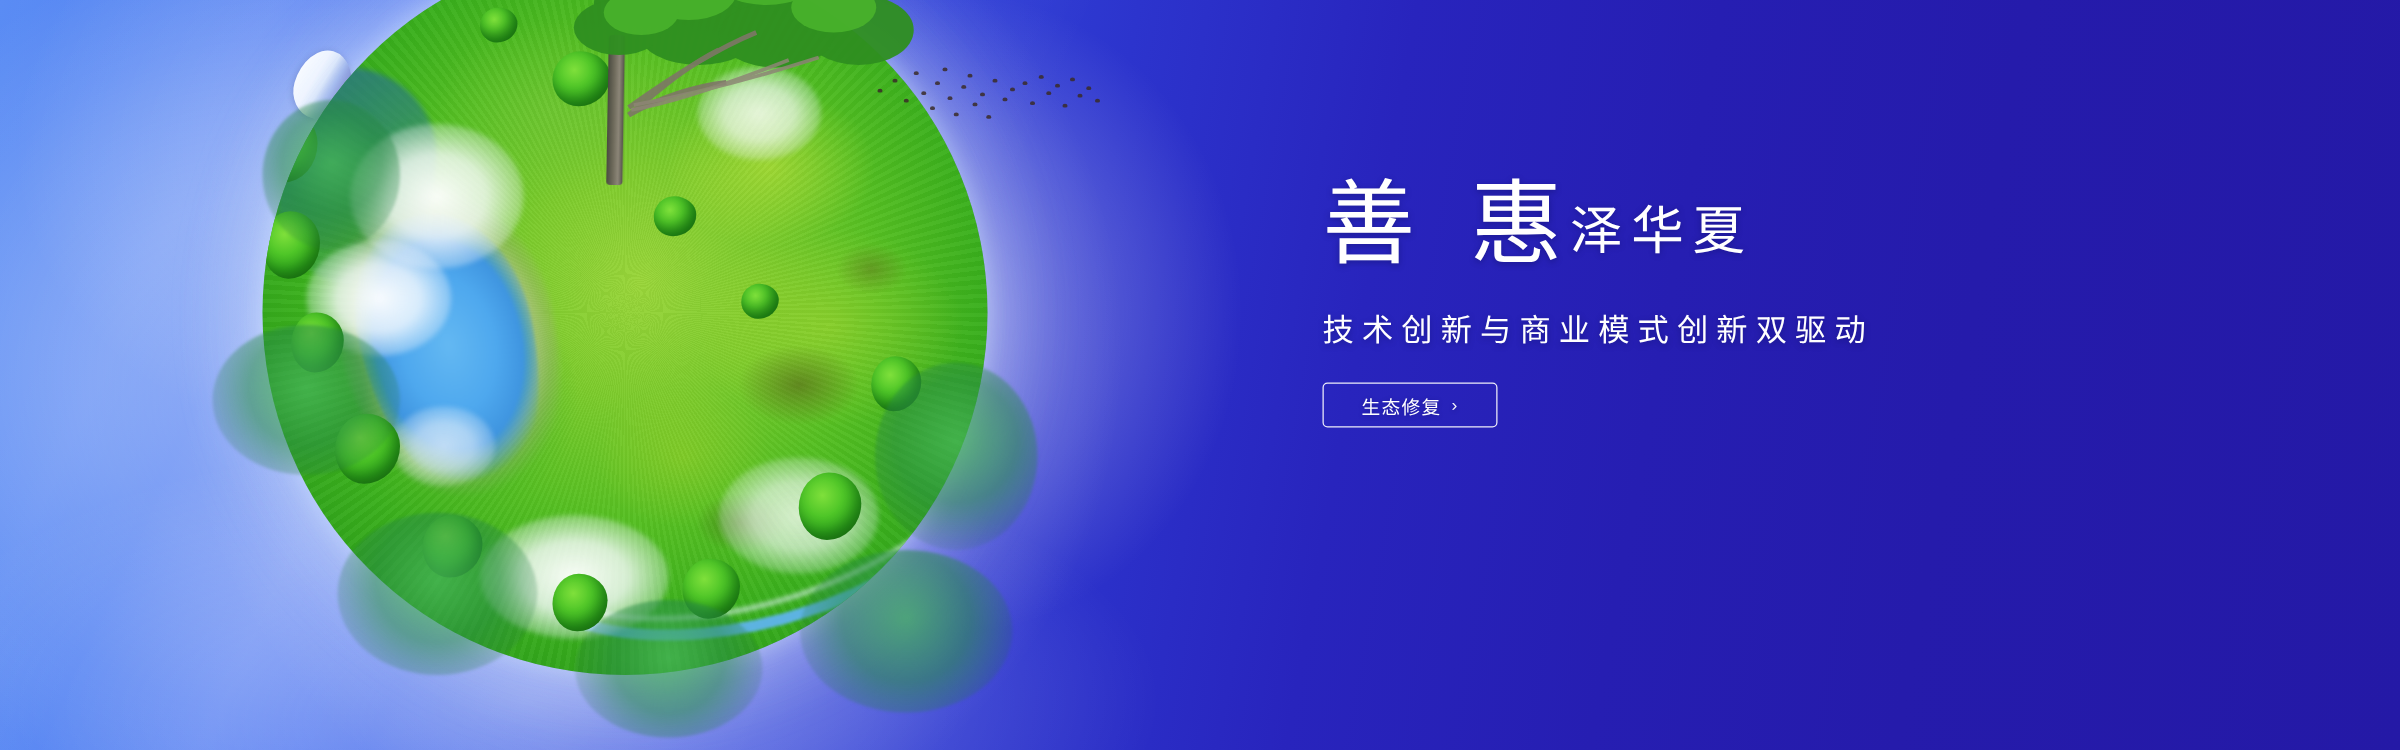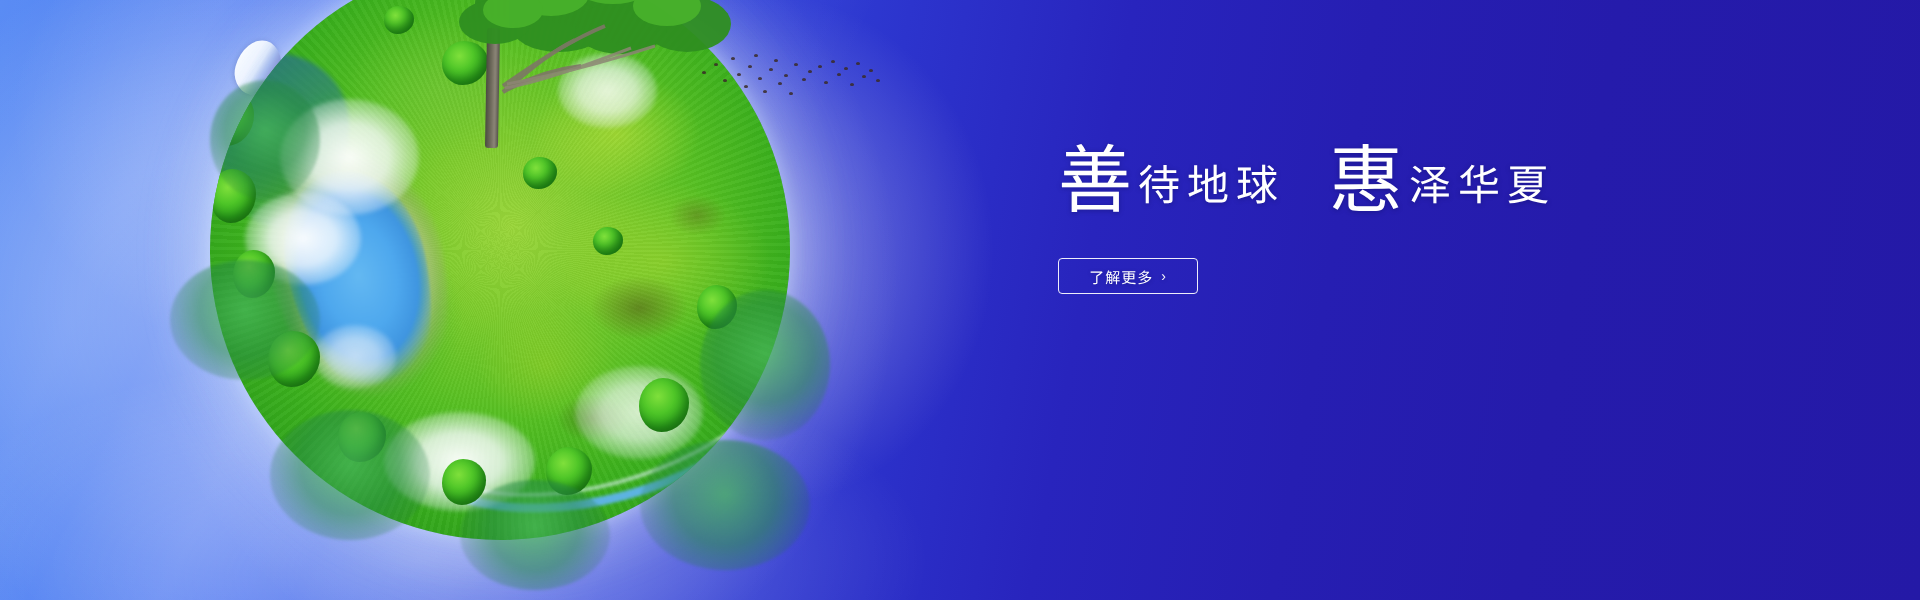--- a/index.html
+++ b/index.html
@@ -556,27 +556,27 @@
     <span class="bird" style="left:166px; top:17px;"></span>
     <span class="bird" style="left:172px; top:30px;"></span>
     <span class="bird" style="left:179px; top:24px;"></span>
     <span class="bird" style="left:186px; top:34px;"></span>
   </div>
 
   <div class="copy">
 
     <h1 class="headline">
       <span class="hl-big">善</span>
-      <span class="hl-small">待地球</span>
       <span class="hl-gap"></span>
       <span class="hl-big">惠</span>
       <span class="hl-small">泽华夏</span>
     </h1>
 
+    <p class="subtitle">技术创新与商业模式创新双驱动</p>
 
 
     <button class="cta" type="button">
-      <span>了解更多</span>
+      <span>生态修复</span>
       <span class="chev">›</span>
     </button>
 
   </div>
 </div>
 
 </body></html>

